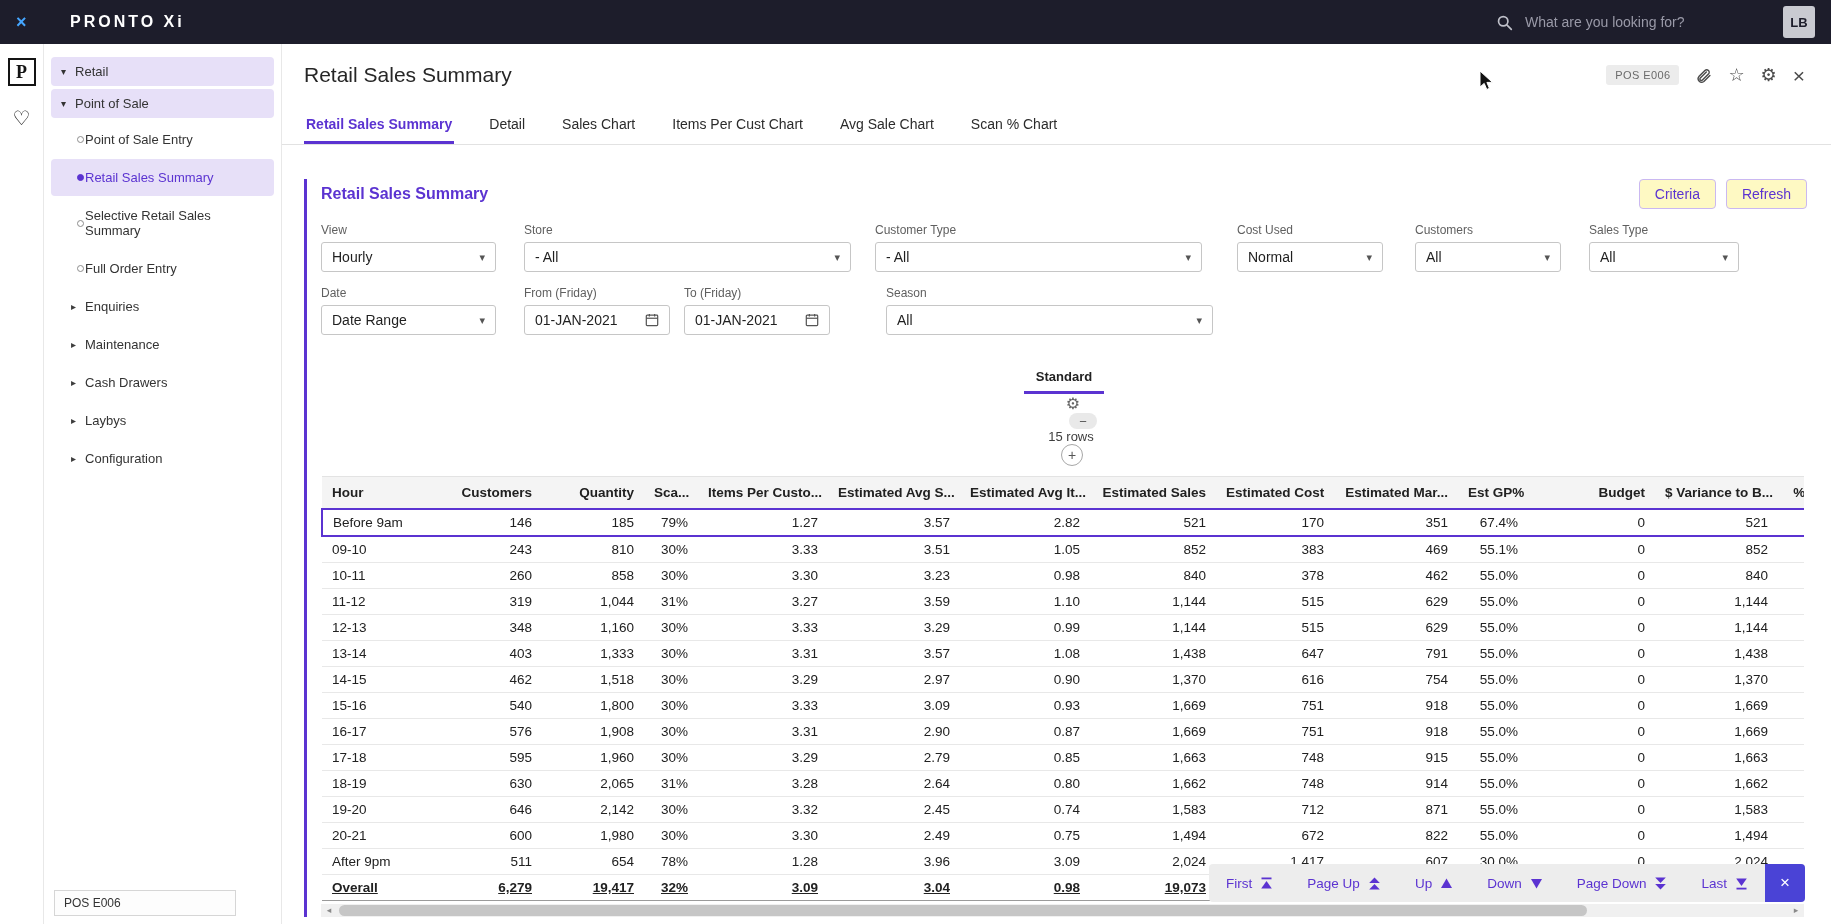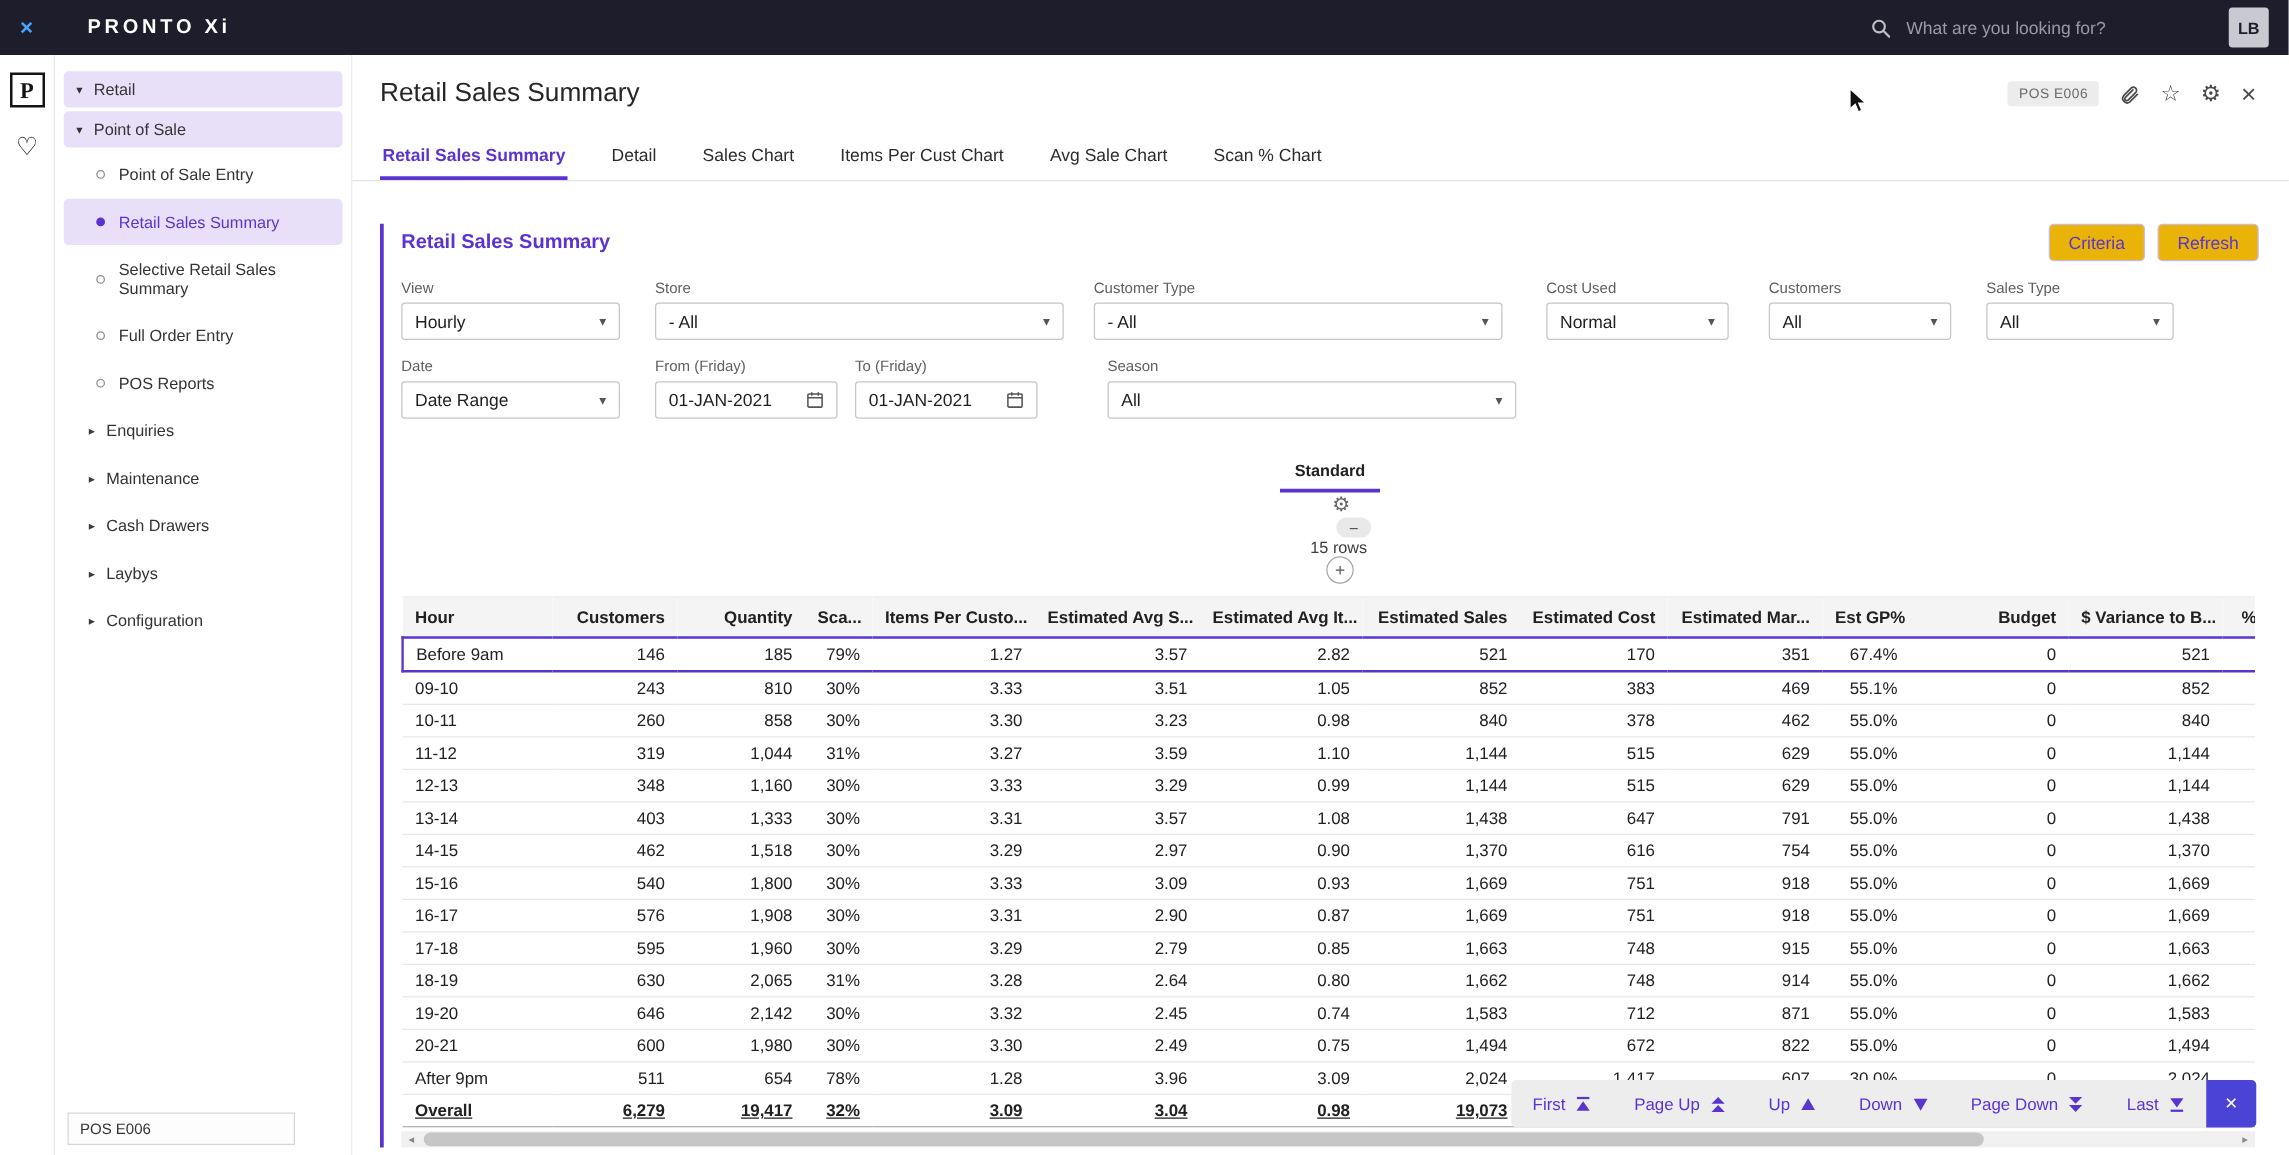--- a/index.html
+++ b/index.html
@@ -19,21 +19,21 @@
   .avatar { width:32px; height:32px; border-radius:3px; background:#c9cad1; color:#1d1d2b; font-size:13px; font-weight:bold; display:flex; align-items:center; justify-content:center; }
   
   .app { display:flex; height:880px; }
   .rail { width:44px; border-right:1px solid #e8e8e8; display:flex; flex-direction:column; align-items:center; padding-top:14px; gap:22px; background:#fff; }
   .p-box { width:28px; height:28px; border:2px solid #141414; display:flex; align-items:center; justify-content:center; font-family:"Liberation Serif",serif; font-weight:bold; font-size:18px; color:#141414; }
   .heart { font-size:20px; color:#141414; line-height:1; }
   
   .sidebar { width:238px; border-right:1px solid #e8e8e8; padding-top:10px; position:relative; background:#fff; font-size:13px; color:#333; }
   .side-section { margin:3px 7px; padding:7px 10px; background:var(--lavender); border-radius:4px; display:flex; align-items:center; gap:9px; cursor:pointer; }
   .side-section .caret { font-size:10px; color:#333; }
-  .side-item { display:flex; align-items:center; gap:11px; padding:11px 10px 11px 26px; margin:1px 7px; border-radius:4px; cursor:pointer; }
+  .side-item { display:flex; align-items:center; gap:1px; padding:11px 10px 11px 26px; margin:1px 7px; border-radius:4px; cursor:pointer; }
   .bullet { width:7px; height:7px; border:1px solid #8d8d8d; border-radius:50%; flex:0 0 auto; }
   .side-item.active { background:var(--lavender); color:var(--accent); }
   .side-item.active .bullet { background:var(--accent); border-color:var(--accent); }
   .side-group { display:flex; align-items:center; gap:9px; padding:11px 10px 11px 20px; margin:1px 7px; cursor:pointer; }
   .tri { font-size:10px; color:#3d3d3d; }
   .sidebar-footer { position:absolute; left:10px; bottom:8px; width:182px; border:1px solid #d6d6d6; background:#fdfdfd; padding:5px 9px; font-size:12px; color:#333; }
   
   .main { flex:1; position:relative; background:#fff; }
   .main-header { display:flex; align-items:center; padding:16px 26px 0 22px; }
   .main-title { font-size:21px; color:#262626; line-height:30px; font-weight:normal; }
@@ -41,21 +41,21 @@
   .code-badge { background:#ececec; color:#6a6a6a; font-size:11px; letter-spacing:.4px; padding:4px 9px; border-radius:3px; }
   .icon-btn { color:#4a4a4a; font-size:18px; line-height:1; cursor:pointer; display:flex; align-items:center; }
   .tabs { display:flex; gap:33px; padding:0 24px 0 22px; border-bottom:1px solid #e2e2e2; margin-top:14px; }
   .tab { padding:12px 2px 9px; font-size:14px; color:#2b2b2b; border-bottom:3px solid transparent; cursor:pointer; white-space:nowrap; }
   .tab.active { color:var(--accent); border-bottom-color:var(--accent); font-weight:bold; }
   
   .panel { margin:34px 24px 0 22px; border-left:3px solid var(--accent); padding-left:14px; }
   .panel-head { display:flex; align-items:center; }
   .panel-title { color:var(--accent); font-weight:bold; font-size:16px; }
   .panel-buttons { margin-left:auto; display:flex; gap:10px; }
-  .btn-outline { background:#eab308; border:1px solid #cab8f1; color:var(--accent); font-size:14px; padding:6px 15px; border-radius:4px; cursor:pointer; font-family:"Liberation Sans",sans-serif; }
+  .btn-outline { background:#fef9c3; border:1px solid #cab8f1; color:var(--accent); font-size:14px; padding:6px 15px; border-radius:4px; cursor:pointer; font-family:"Liberation Sans",sans-serif; }
   .filters { display:flex; margin-top:14px; }
   .filter label { display:block; font-size:12px; color:#5f5f5f; margin-bottom:5px; }
   .select, .datebox { border:1px solid #c6c6c6; border-radius:3px; height:30px; background:#fff; display:flex; align-items:center; justify-content:space-between; padding:0 10px; font-size:14px; color:#1f1f1f; cursor:pointer; }
   .chev { color:#555; font-size:11px; margin-left:10px; }
   .w-view{width:175px;margin-right:28px;} .w-store{width:327px;margin-right:24px;}
   .w-ctype{width:327px;margin-right:35px;} .w-cost{width:146px;margin-right:32px;}
   .w-cust{width:146px;margin-right:28px;} .w-stype{width:150px;}
   .w-date{width:175px;margin-right:28px;} .w-from{width:146px;margin-right:14px;}
   .w-to{width:146px;margin-right:56px;} .w-season{width:327px;}
   .filters.row2 { margin-top:14px; }
@@ -133,24 +133,20 @@
       <span class="bullet"></span>
       <span>Retail Sales Summary</span>
     </div>
     <div class="side-item">
       <span class="bullet"></span>
       <span>Selective Retail Sales Summary</span>
     </div>
     <div class="side-item">
       <span class="bullet"></span>
       <span>Full Order Entry</span>
-    </div>
-    <div class="side-item">
-      <span class="bullet"></span>
-      <span>POS Reports</span>
     </div>
 
     <div class="side-group">
       <span class="tri">▸</span>
       <span>Enquiries</span>
     </div>
     <div class="side-group">
       <span class="tri">▸</span>
       <span>Maintenance</span>
     </div>

